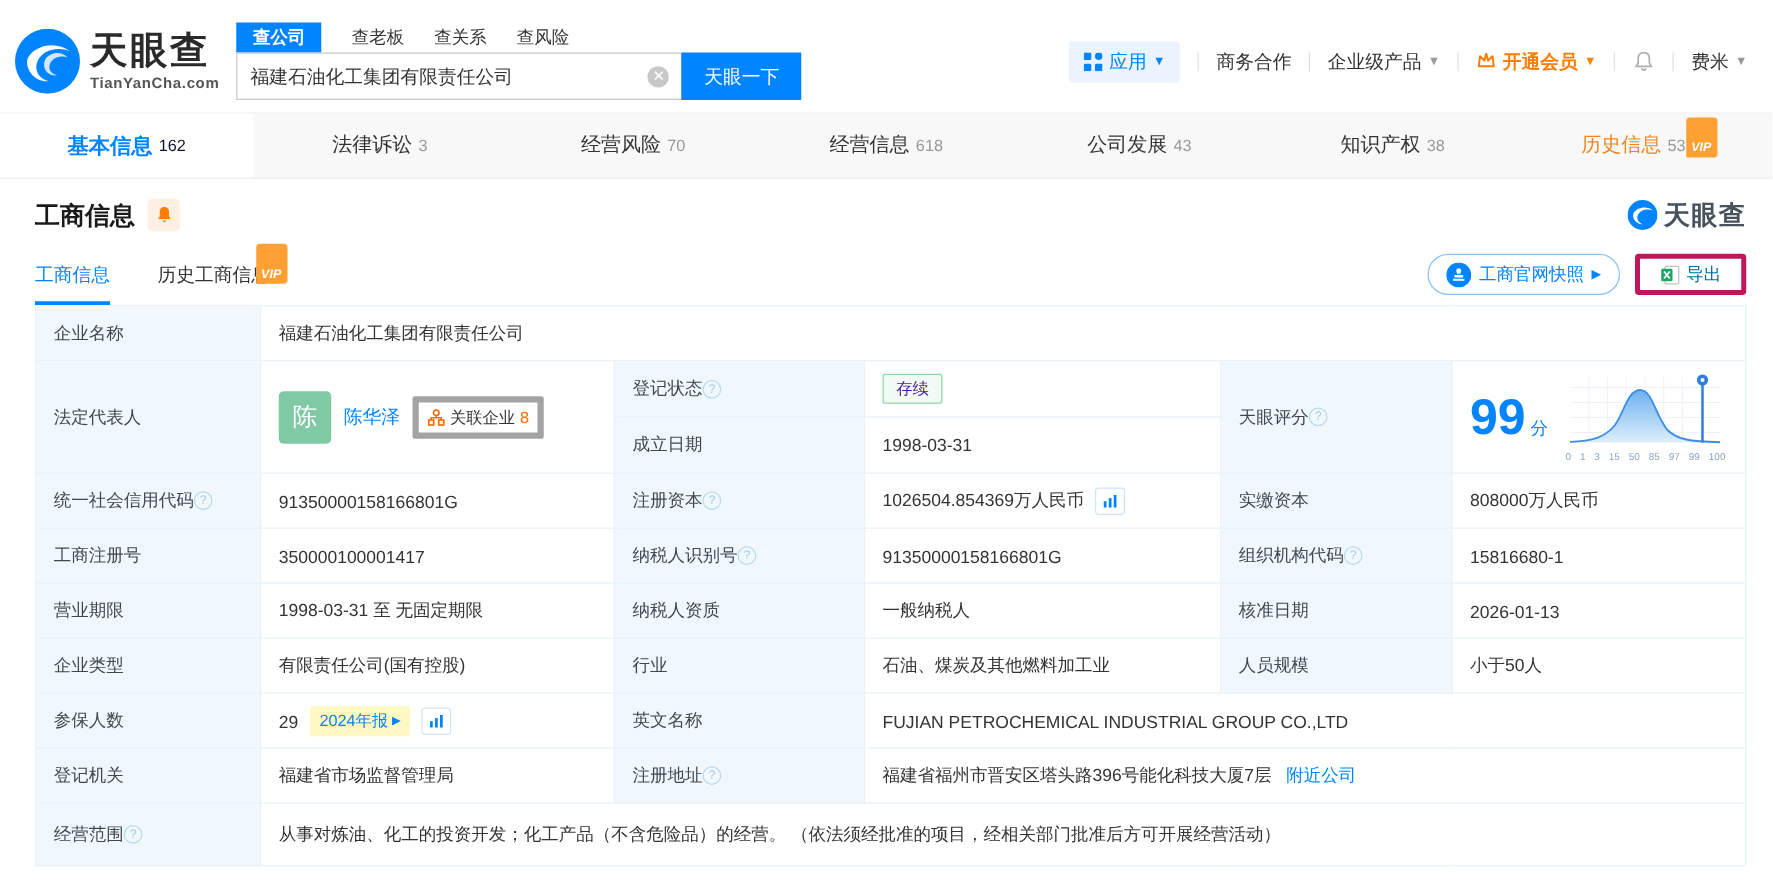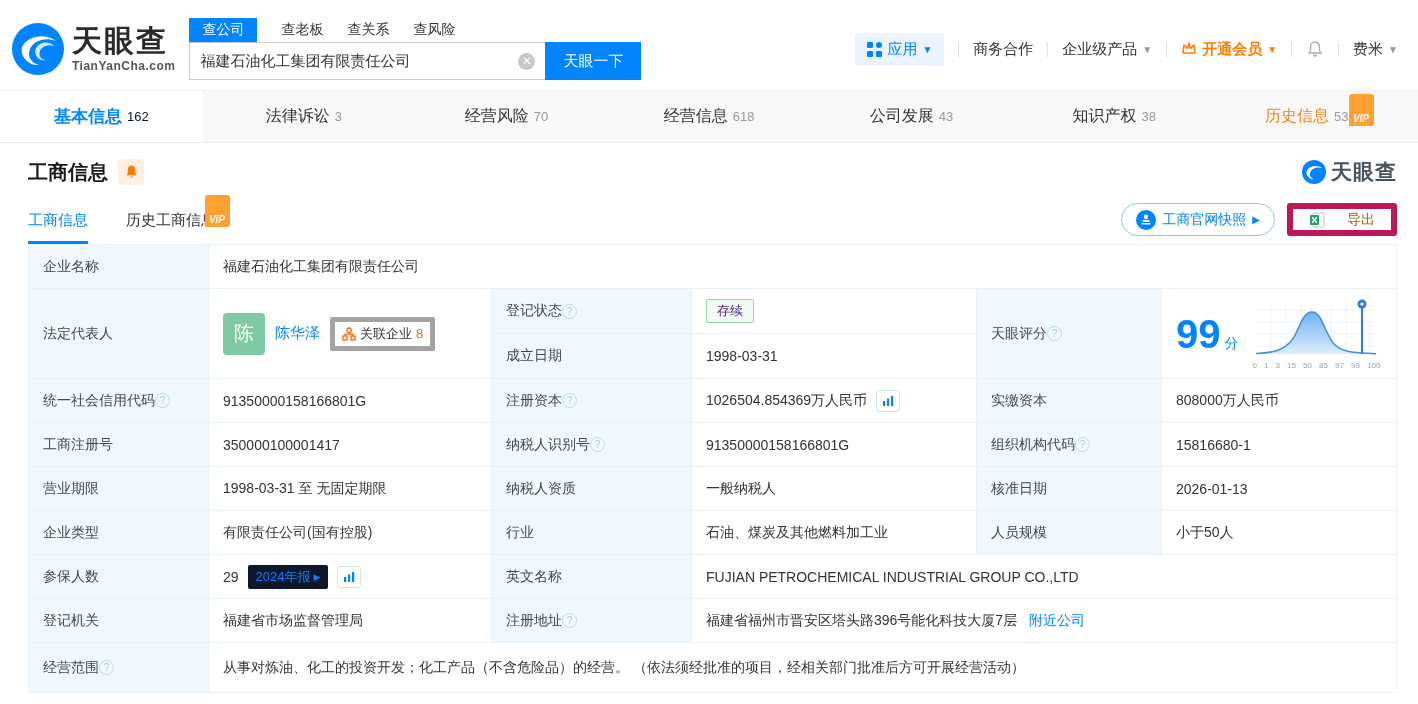--- a/index.html
+++ b/index.html
@@ -14,21 +14,21 @@
   .logo-swirl { width:52px; height:52px; }
   .logo-text-block { display:flex; flex-direction:column; line-height:1; }
   .logo-cn { font-size:30px; font-weight:bold; color:#2a2a2a; letter-spacing:2px; }
   .logo-en { font-size:12px; font-weight:bold; color:#555; margin-top:4px; letter-spacing:0.5px; }
   .red-banner { background:#e60012; color:#fff; margin-left:14px; padding:7px 10px; text-align:center; }
   .red-banner .l1 { font-size:13px; font-weight:bold; letter-spacing:3.5px; }
   .red-banner .l2 { font-size:13px; font-weight:bold; letter-spacing:0.5px; margin-top:4px; }
   .search-area { margin-left:14px; width:452px; }
   .search-tabs { display:flex; align-items:flex-end; gap:24px; font-size:14px; }
   .search-tab { color:#333; cursor:pointer; padding:3px 0; }
-  .search-tab.active { background:#0084ff; color:#fff; padding:3px 13px; }
+  .search-tab.active { background:#0084ff; color:#fff; padding:3px 13px;font-weight:bold; }
   .search-row { display:flex; margin-top:0; }
   .search-box { flex:1; height:38px; border:1px solid #c9c9c9; border-right:none; display:flex; align-items:center; padding:0 10px; }
   .search-box input { border:none; outline:none; flex:1; font-size:15px; color:#333; font-family:inherit; background:transparent; }
   .clear-icon { width:17px; height:17px; border-radius:50%; background:#c8c8c8; color:#fff; font-size:12px; line-height:17px; text-align:center; cursor:pointer; }
   .search-btn { width:96px; height:38px; background:#0084ff; color:#fff; border:none; font-size:15px; cursor:pointer; font-family:inherit; }
   .top-nav { margin-left:auto; display:flex; align-items:center; gap:14px; font-size:15px; white-space:nowrap;padding-left:12px; }
   .nav-sep { width:1px; height:15px; background:#e0e0e0; }
   .nav-item { color:#333; cursor:pointer; display:flex; align-items:center; gap:5px; }
   .apps-btn { background:#eaf3fe; color:#0084ff; padding:7px 12px; border-radius:3px; }
   .caret { font-size:10px; color:#999; }
@@ -54,39 +54,39 @@
   .bell-chip { width:26px; height:26px; background:#fdf0e3; border-radius:4px; margin-left:10px; display:flex; align-items:center; justify-content:center; cursor:pointer; }
   .watermark { margin-left:auto; display:flex; align-items:center; gap:5px; }
   .watermark .wm-text { font-size:21px; font-weight:bold; color:#47525c; letter-spacing:1px; }
   .subtab-row { display:flex; align-items:flex-end; margin-top:14px; height:44px; }
   .subtab { font-size:15px; color:#333; margin-right:38px; padding-bottom:14px; cursor:pointer; position:relative; }
   .subtab.active { color:#0084ff; border-bottom:3px solid #0084ff; padding-bottom:11px; }
   .subtab .subtab-vip { position:absolute; top:-16px; right:-14px; }
   .subtab-actions { margin-left:auto; display:flex; gap:12px; padding-bottom:8px; }
   .btn-snapshot { display:flex; align-items:center; gap:6px; height:33px; padding:0 14px; border:1px solid #8cc3f5; border-radius:17px; background:#fff; color:#0084ff; font-size:14px; cursor:pointer; font-family:inherit; }
   .btn-snapshot .caret-r { font-size:10px; color:#0084ff; }
-  .btn-export { display:flex; align-items:center; gap:22px; height:33px; padding:0 16px; border:6px solid #be185d; border-radius:3px; background:#fff; color:#a16207; font-size:14px; cursor:pointer; font-family:inherit; }
+  .btn-export { display:flex; align-items:center; gap:5px; height:33px; padding:0 16px; border:4px solid #be185d; border-radius:3px; background:#fff; color:#0369a1; font-size:14px; cursor:pointer; font-family:inherit; }
   
   table.info { width:100%; border-collapse:collapse; table-layout:fixed; margin-top:0; }
   table.info td { border:1px solid #e8f1f8; font-size:14px; vertical-align:middle; padding:0 14px; }
   td.lbl { background:#f1f8fd; color:#40484f; }
   td.lbl .lblwrap { display:flex; align-items:center; gap:0; }
   td.val { color:#333; font-size:15px; padding:0 14px 0 27px; }
   tr.r { height:44px; }
   tr.r-legal { height:45px; }
   tr.r-scope { height:50px; }
   .legal-cell { display:flex; align-items:center; gap:10px; }
   .avatar { width:42px; height:42px; border-radius:4px; background:#7fcaa4; color:#fff; font-size:20px; display:flex; align-items:center; justify-content:center; flex-shrink:0; }
   .rep-name { color:#0084ff; font-size:15px; cursor:pointer; }
   .rel-badge { display:flex; align-items:center; gap:4px; border:5px solid #a3a3a3; border-radius:2px; padding:3px 7px; font-size:13px; cursor:pointer; background:#fff; }
   .rel-badge .rc { color:#ff6a00; }
   .status-tag { display:inline-block; border:1px solid #8ed8a6; background:#f1fbf4; color:#4c1d95; font-size:13px; padding:2px 10px; border-radius:2px; }
   .cap-wrap { display:flex; align-items:center; gap:9px; }
   .mini-chart-btn { width:24px; height:22px; border:1px solid #cfe5f7; border-radius:3px; background:#fff; display:flex; align-items:center; justify-content:center; cursor:pointer; padding:0; }
-  .report-tag { display:inline-flex; align-items:center; gap:3px; background:#0f172a; color:#0084ff; font-size:13px; padding:3px 8px; border-radius:2px; cursor:pointer; }
+  .report-tag { display:inline-flex; align-items:center; gap:3px; background:#fef9c3; color:#0084ff; font-size:13px; padding:3px 8px; border-radius:2px; cursor:pointer; }
   .report-tag .caret-r { font-size:9px; }
   .nearby-link { color:#0084ff; cursor:pointer; margin-left:8px; }
   
   .score-cell { display:flex; align-items:center; gap:14px; }
   .score-num { color:#0084ff; font-weight:bold; font-size:40px; line-height:1; }
   .score-unit { color:#0084ff; font-size:14px; }
   .score-chart { display:flex; flex-direction:column; }
   .axis-row { display:flex; justify-content:space-between; width:128px; font-size:8px; color:#8aa4bd; margin-top:1px; }
 </style>
 </head>

